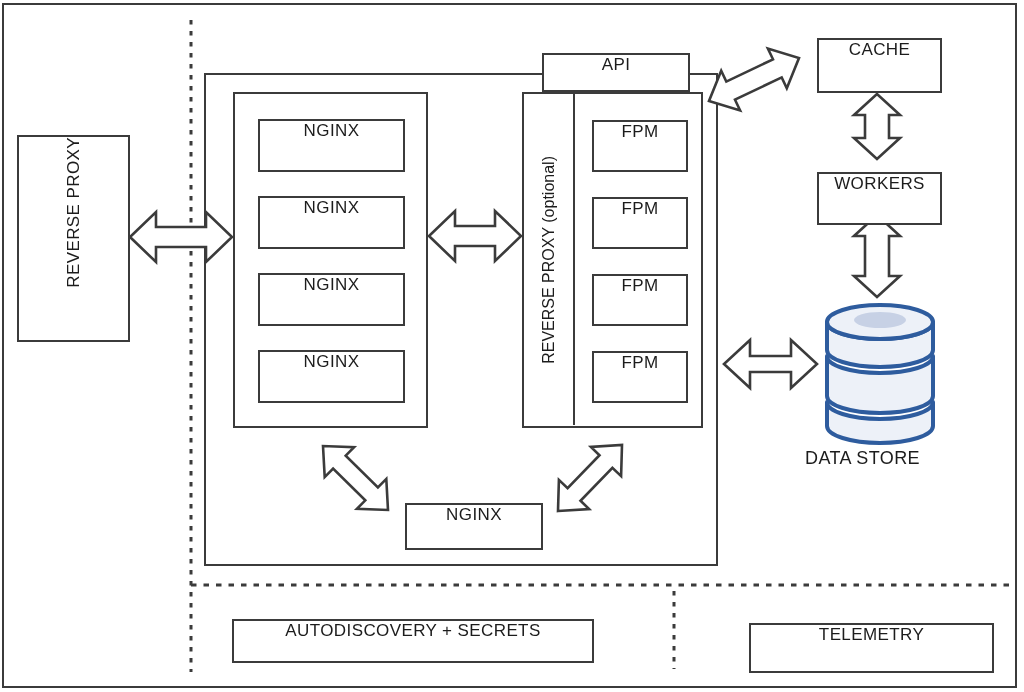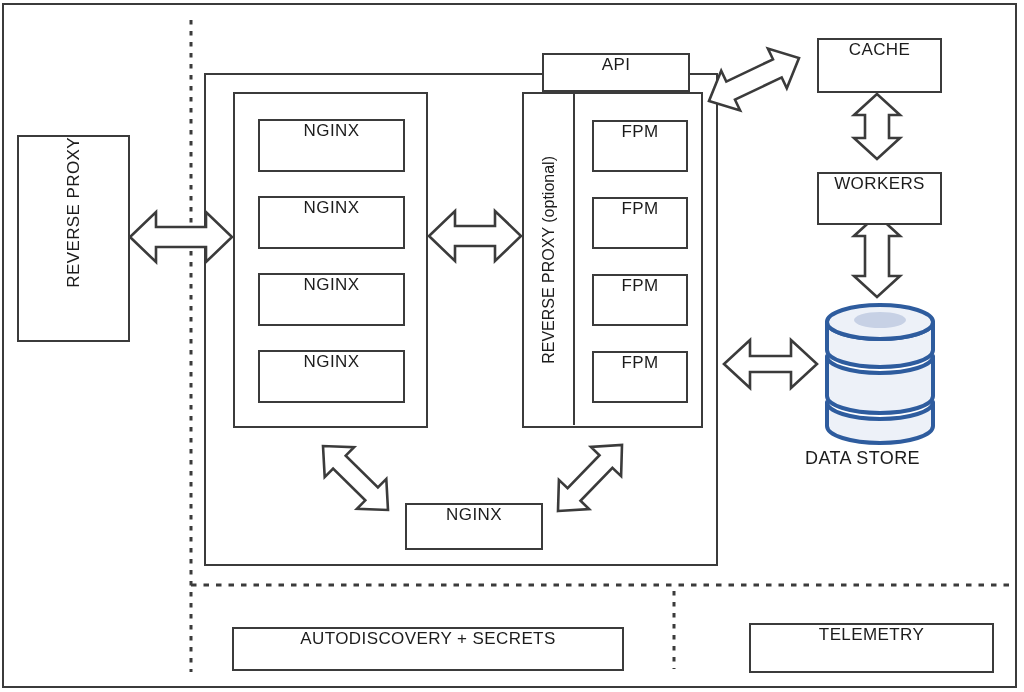--- a/index.html
+++ b/index.html
@@ -102,20 +102,20 @@
     </div>
   <div class="box leaf" style="left:817px;top:160px;width:125px;height:53px;margin-top:12px;">
     <span>WORKERS</span>
     </div>
   <div class="label" style="left:805px;top:448px;width:150px;">DATA STORE</div>
 
   <div class="box leaf" style="left:405px;top:503px;width:138px;height:47px;">
     <span>NGINX</span>
     </div>
 
-  <div class="box leaf" style="left:232px;top:619px;width:392px;height:44px;margin-top:8px;">
+  <div class="box leaf" style="left:232px;top:619px;width:362px;height:44px;">
     <span>AUTODISCOVERY + SECRETS</span>
     </div>
   <div class="box leaf" style="left:749px;top:623px;width:245px;height:50px;">
     <span>TELEMETRY</span>
     </div>
 
 </div>
 
 </body></html>

